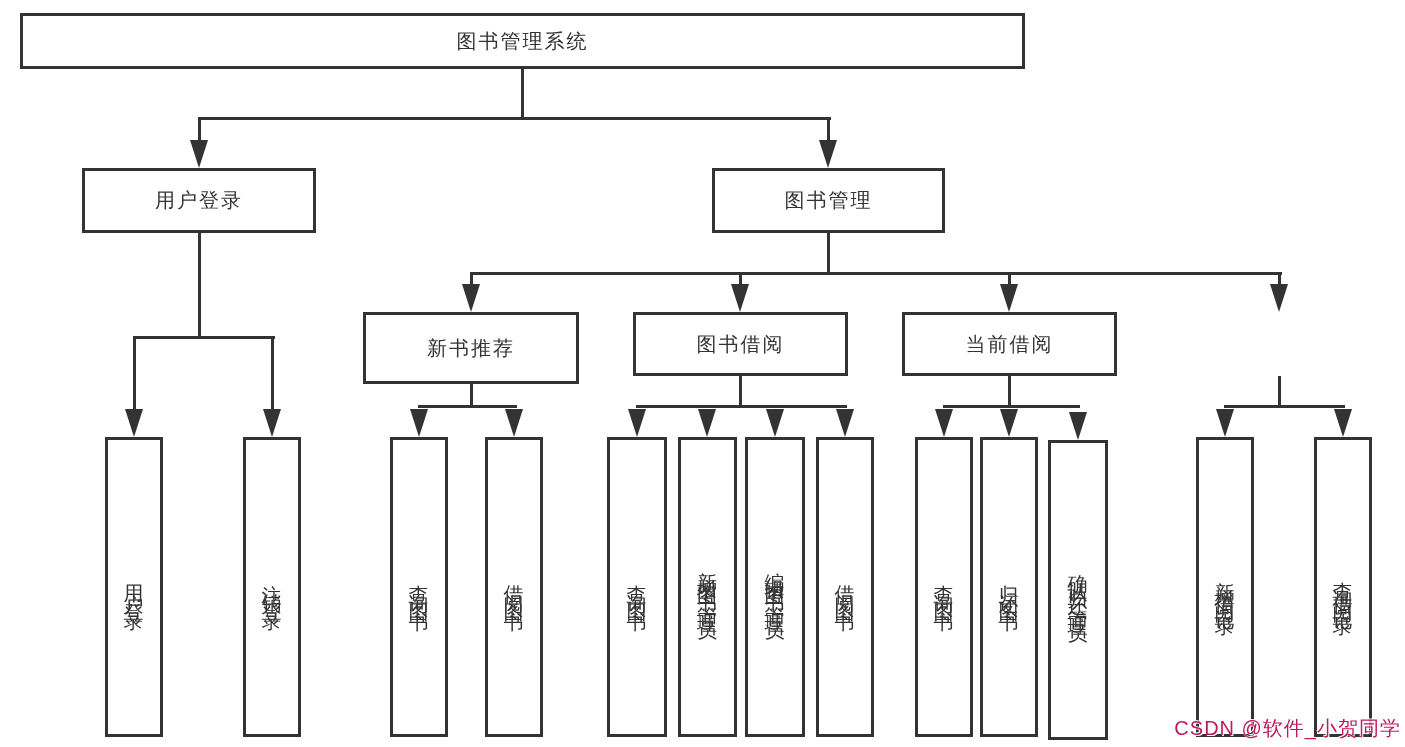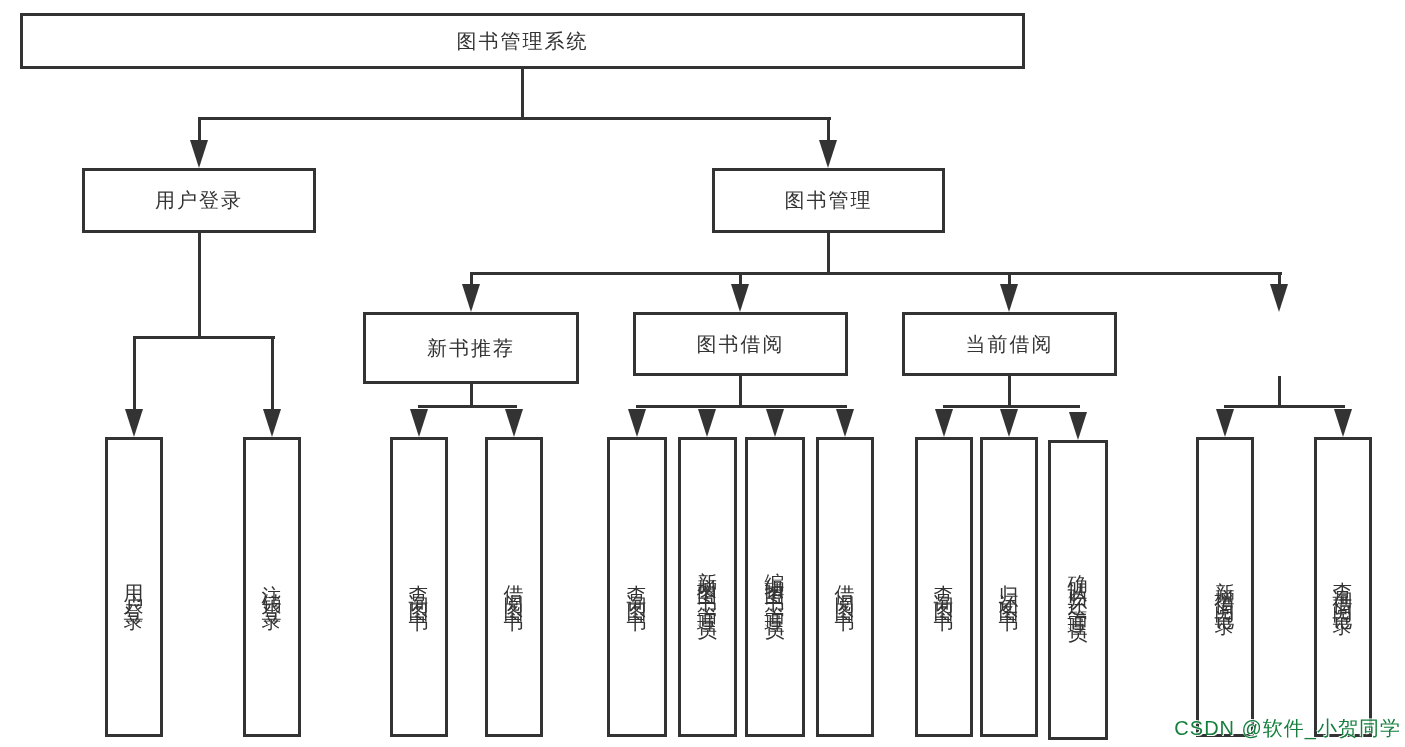--- a/index.html
+++ b/index.html
@@ -46,21 +46,21 @@
     border-left:9px solid transparent;
     border-right:9px solid transparent;
     border-top:28px solid #333333;
     z-index:0;
   }
   .watermark{
     position:absolute;
     right:4px;
     bottom:5px;
     font-size:20px;
-    color:#15803d;
+    color:#be185d;
     letter-spacing:1px;
     text-shadow:1px 1px 0 #ffffff,-1px -1px 0 #ffffff;
     z-index:2;
   }
 </style>
 </head>
 <body>
 
 <div class="canvas">
 

